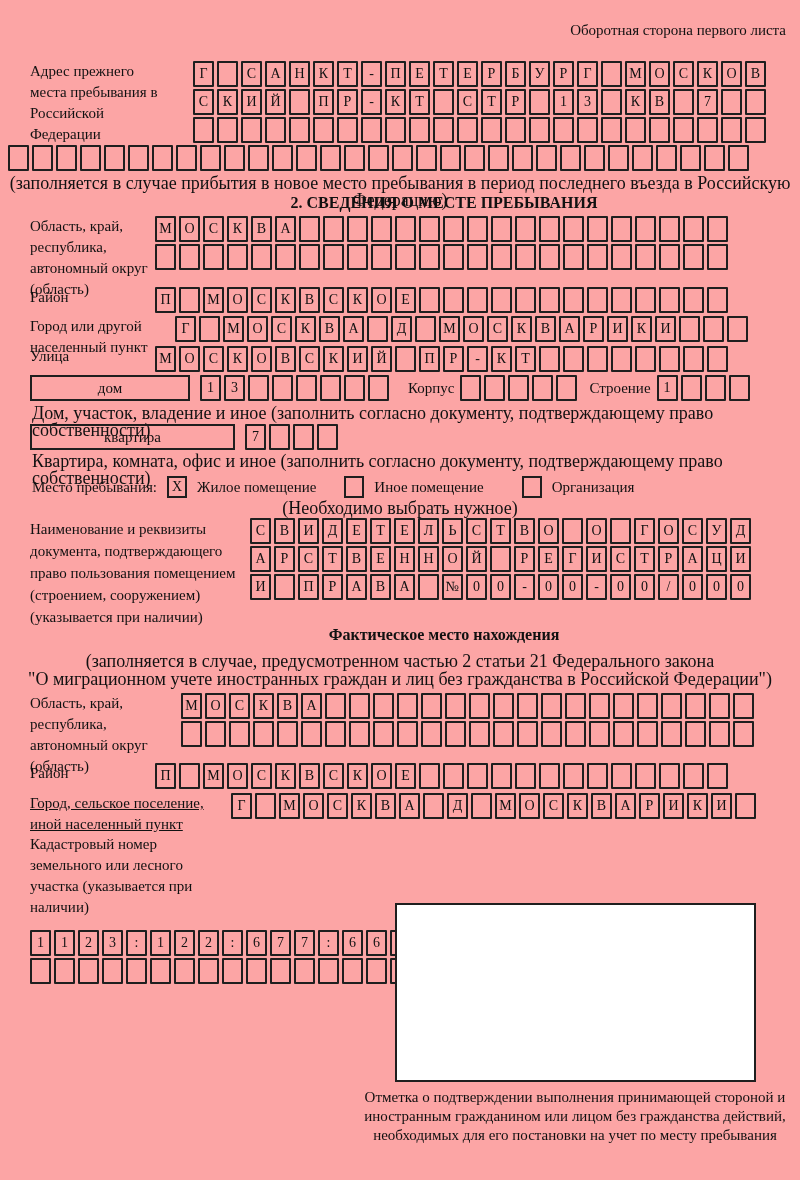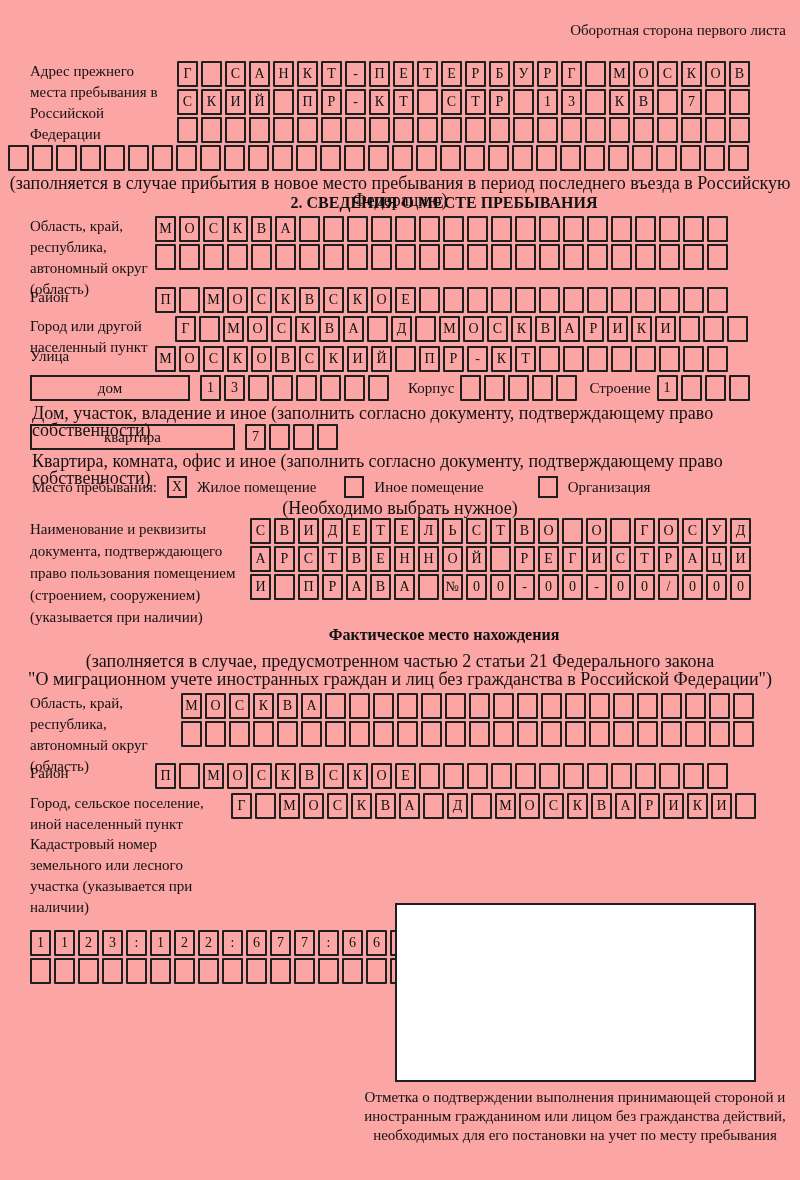--- a/index.html
+++ b/index.html
@@ -44,21 +44,21 @@
   }
 </style>
 </head>
 <body>
 
 <div class="page">
 
   <div class="abs" style="top:22px; right:14px; font-size:15px;">Оборотная сторона первого листа</div>
 
   <div class="abs row" style="top:61px; left:30px;">
-    <div class="lbl" style="width:142px; padding-right:5px;">Адрес прежнего места пребывания в Российской Федерации</div>
+    <div class="lbl" style="width:142px; padding-right:21px;">Адрес прежнего места пребывания в Российской Федерации</div>
     <div class="cells-col">
       <div class="cells-row">
           <span class="cell">Г</span>
           <span class="cell"></span>
           <span class="cell">С</span>
           <span class="cell">А</span>
           <span class="cell">Н</span>
           <span class="cell">К</span>
           <span class="cell">Т</span>
           <span class="cell">-</span>
@@ -357,21 +357,21 @@
         <span class="cell"></span>
       </div>
   </div>
   <div class="abs cap" style="top:453px; left:32px;">Квартира, комната, офис и иное (заполнить согласно документу, подтверждающему право собственности)</div>
 
   <div class="abs row" style="top:474px; left:32px; align-items:center; column-gap:10px;">
     <span class="inline-lbl">Место пребывания:</span>
     <span class="cb">X</span>
     <span class="inline-lbl" style="margin-right:18px;">Жилое помещение</span>
     <span class="cb"></span>
-    <span class="inline-lbl" style="margin-right:44px;">Иное помещение</span>
+    <span class="inline-lbl" style="margin-right:28px;">Иное помещение</span>
     <span class="cb"></span>
     <span class="inline-lbl">Организация</span>
   </div>
   <div class="abs cap center" style="top:500px; left:0;">(Необходимо выбрать нужное)</div>
 
   <div class="abs row" style="top:518px; left:30px;">
     <div class="lbl" style="width:212px; padding-right:8px; line-height:22px;">Наименование и реквизиты документа, подтверждающего право пользования помещением (строением, сооружением) (указывается при наличии)</div>
     <div class="cells-col">
       <div class="cells-row">
           <span class="cell">С</span>
@@ -531,21 +531,21 @@
         <span class="cell"></span>
         <span class="cell"></span>
         <span class="cell"></span>
         <span class="cell"></span>
         <span class="cell"></span>
         <span class="cell"></span>
       </div>
   </div>
 
   <div class="abs row" style="top:793px; left:30px;">
-    <div class="lbl" style="width:198px; padding-right:3px;">Город, сельское поселение, иной населенный пункт</div>
+    <div class="lbl" style="width:198px; padding-right:3px;text-decoration:underline;">Город, сельское поселение, иной населенный пункт</div>
     <div class="cells-row">
         <span class="cell">Г</span>
         <span class="cell"></span>
         <span class="cell">М</span>
         <span class="cell">О</span>
         <span class="cell">С</span>
         <span class="cell">К</span>
         <span class="cell">В</span>
         <span class="cell">А</span>
         <span class="cell"></span>

